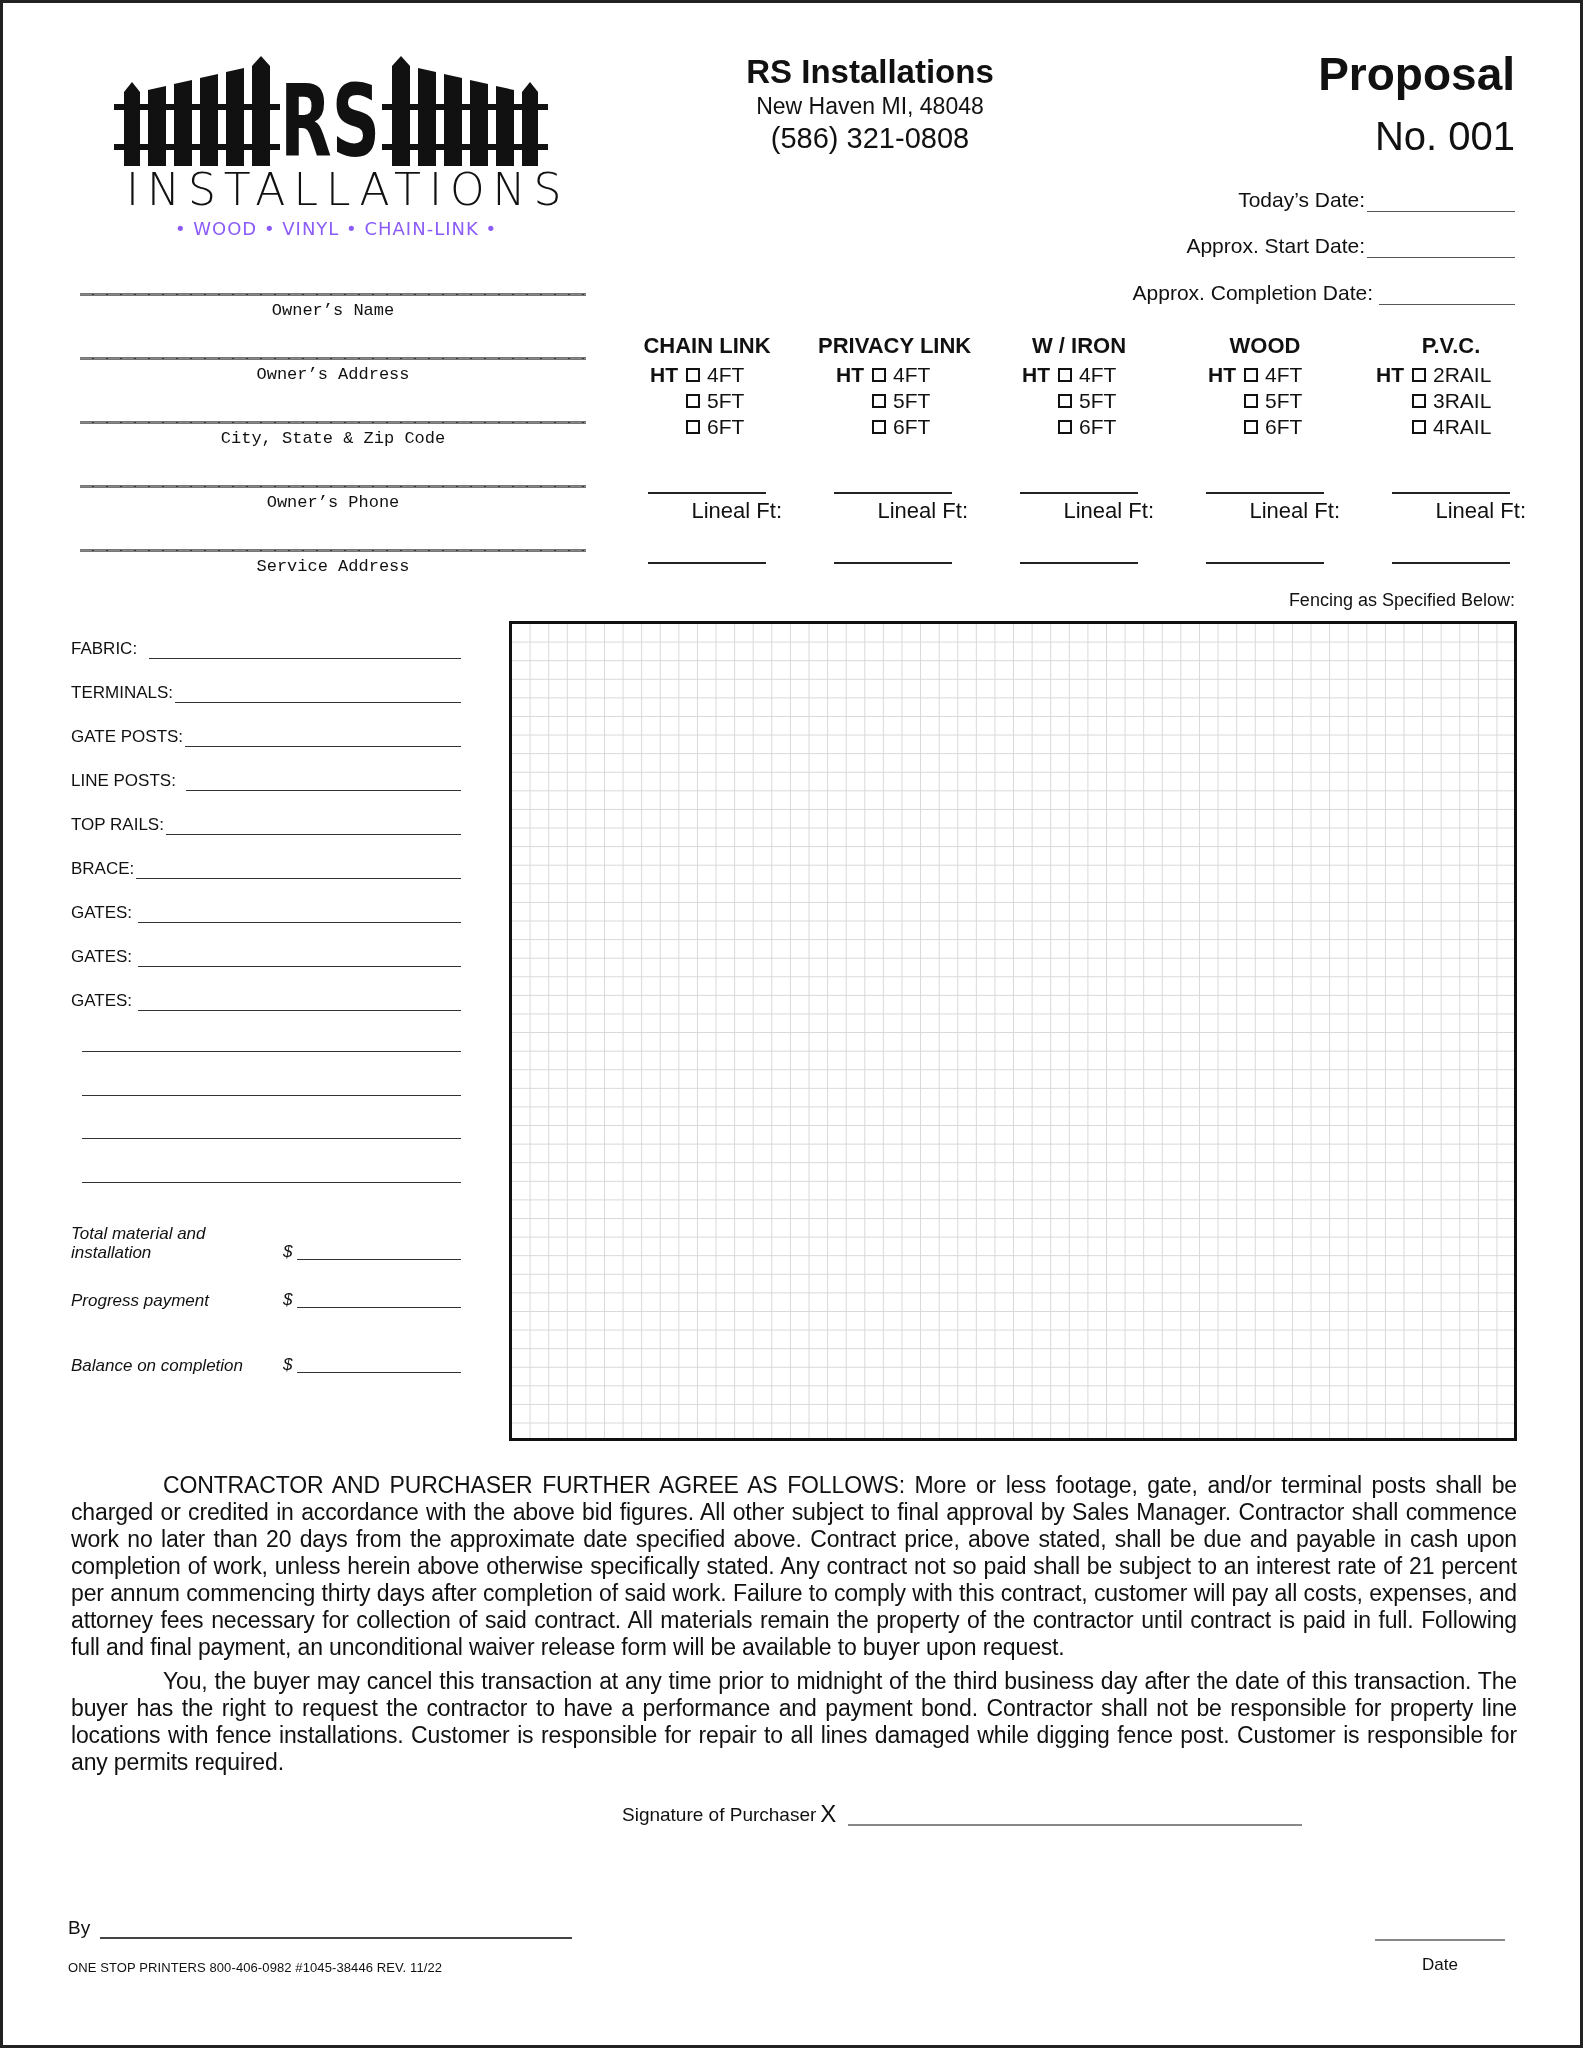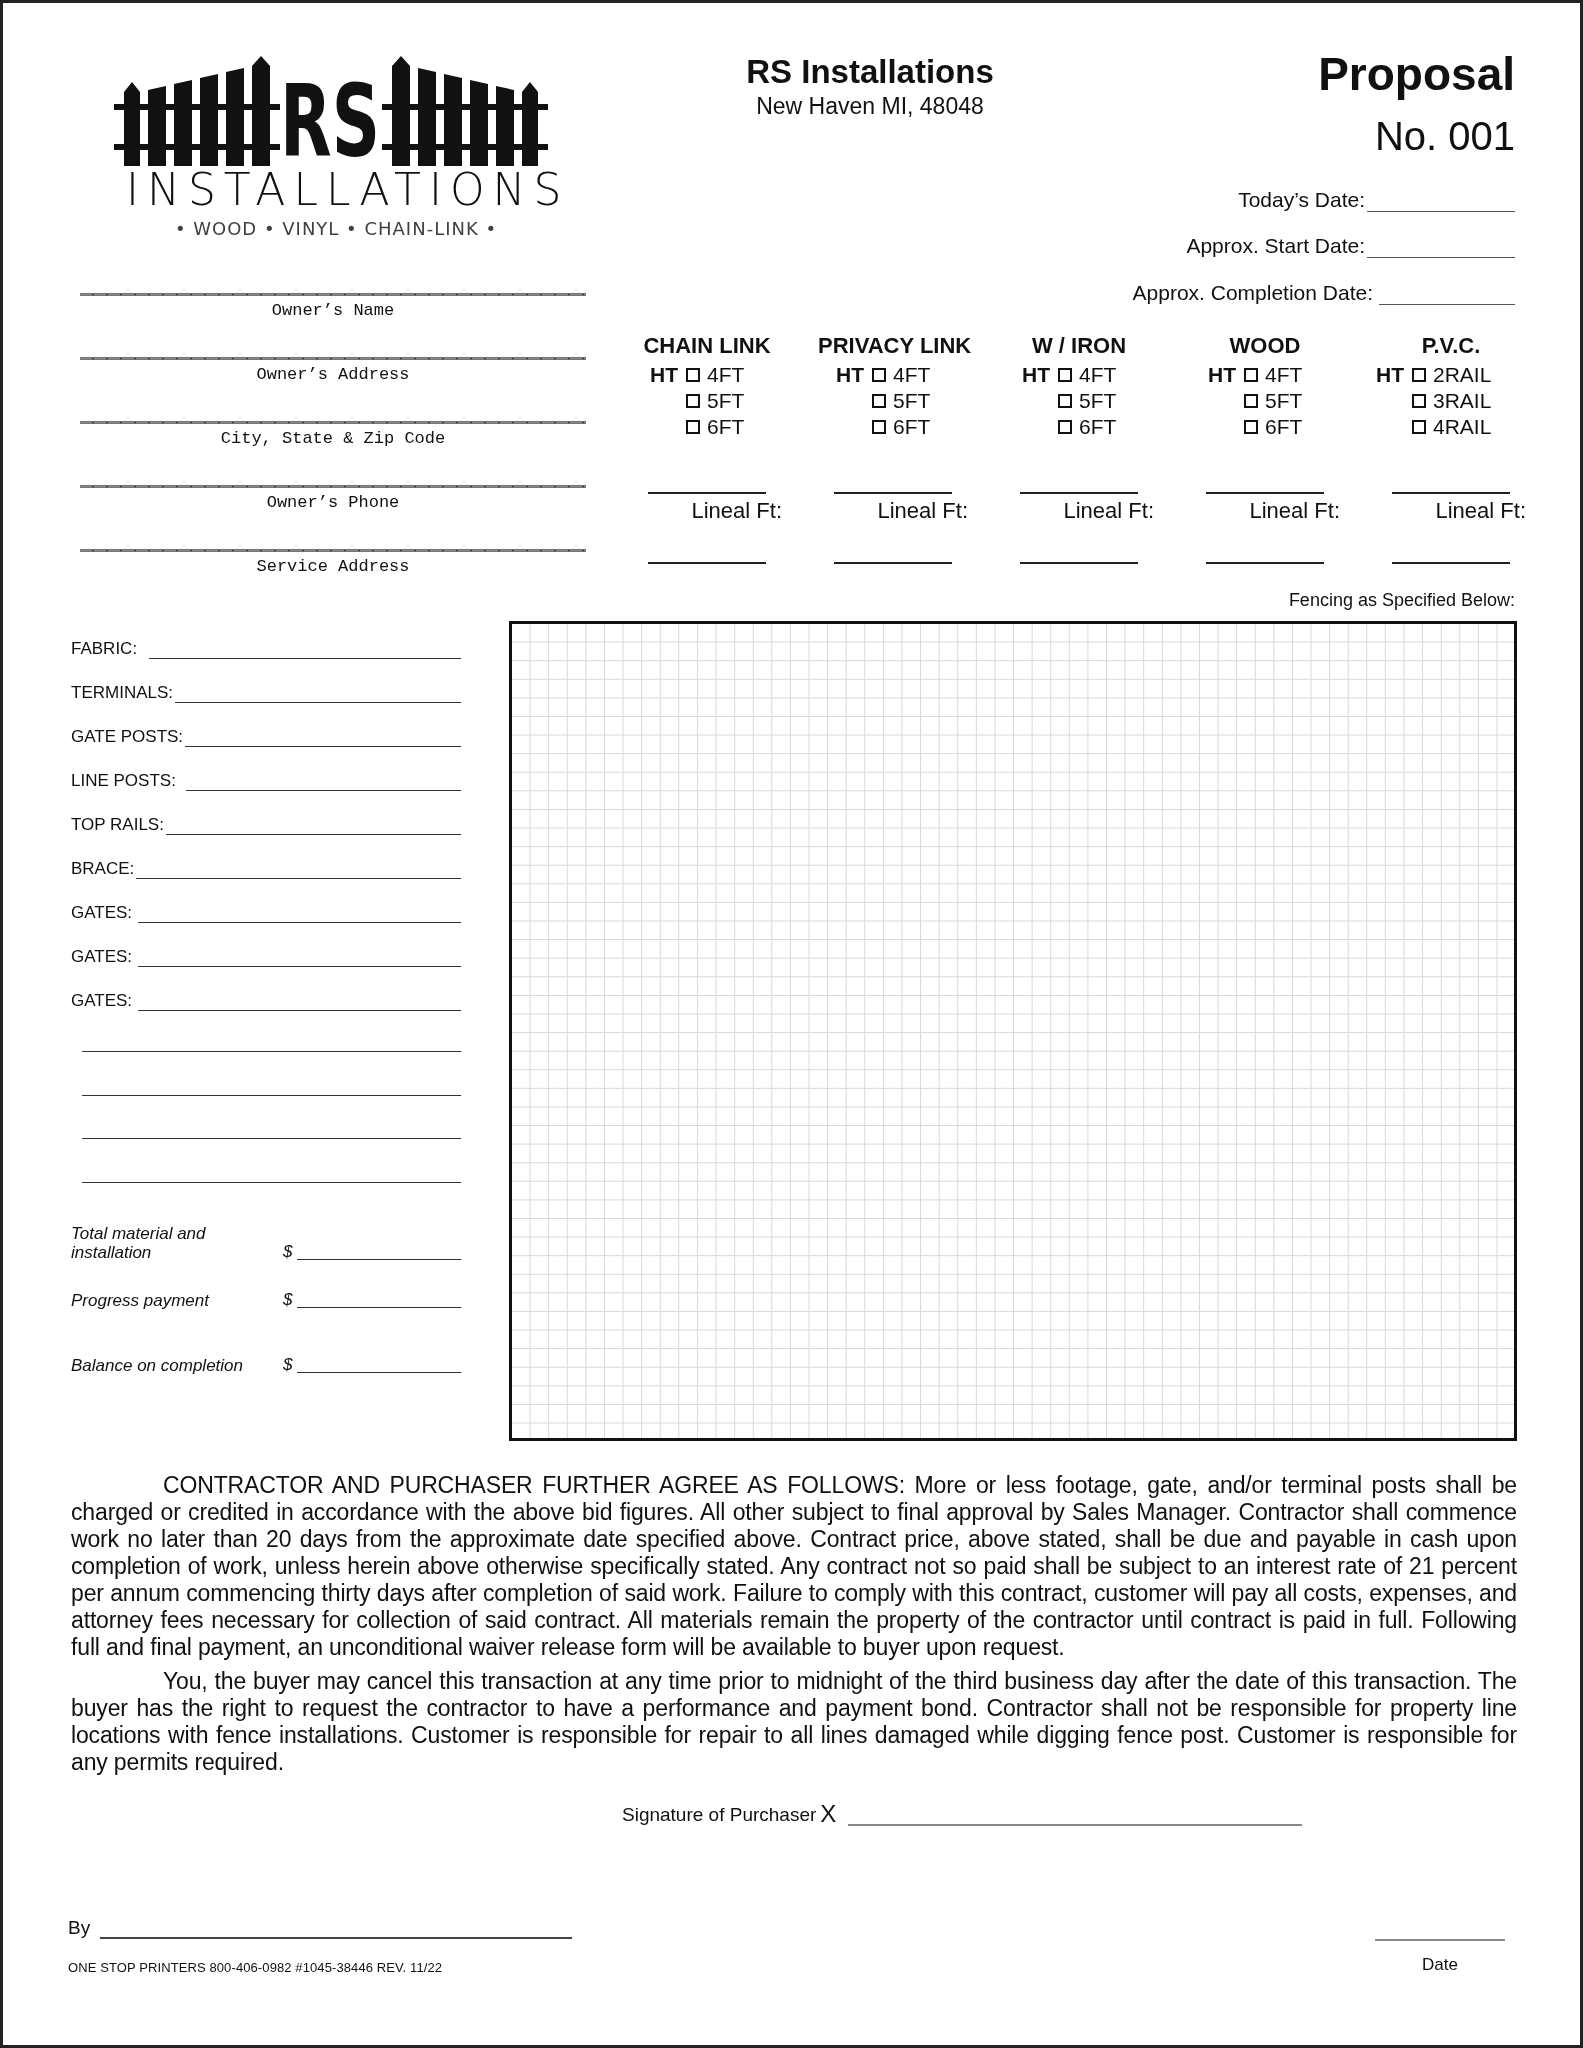--- a/index.html
+++ b/index.html
@@ -20,21 +20,21 @@
   .logo { left: 112px; top: 52px; width: 440px; height: 190px; }
   .logo-svg { position: absolute; left: 0; top: 0; width: 440px; height: 120px; }
   .logo-word {
     position: absolute; left: 14px; top: 112px; width: 420px;
     font-family: "DejaVu Sans", sans-serif; font-weight: 300;
     font-size: 44px; letter-spacing: 8px; text-align: center; color: #111;
   }
   .logo-tag {
     position: absolute; left: 14px; top: 166px; width: 420px;
     font-family: "DejaVu Sans", sans-serif;
-    font-size: 18px; letter-spacing: 1px; text-align: center; color: #404040;
+    font-size: 18px; letter-spacing: 1px; text-align: center; color: #8b5cf6;
   }
 
   
   .company { left: 680px; top: 52px; width: 380px; text-align: center; }
   .company-name { font-size: 33px; font-weight: bold; line-height: 40px; }
   .company-addr { font-size: 23px; line-height: 28px; }
   .company-phone { font-size: 29px; line-height: 36px; }
 
   
   .proposal { right: 68px; top: 46px; text-align: right; }
@@ -140,20 +140,21 @@
       <rect x="270" y="92" width="166" height="6"></rect>
     </g>
   </svg>
   <div class="logo-word">INSTALLATIONS</div>
   <div class="logo-tag">• WOOD • VINYL • CHAIN-LINK •</div>
 </div>
 
 <div class="abs company">
   <div class="company-name">RS Installations</div>
   <div class="company-addr">New Haven MI, 48048</div>
+  <div class="company-phone">(586) 321-0808</div>
 </div>
 
 <div class="abs proposal">
   <div class="proposal-title">Proposal</div>
   <div class="proposal-no">No. 001</div>
 </div>
 
 <div class="abs date-row" style="top:188px;">
   <span>Today’s Date:</span>
   <span class="date-line"></span>

